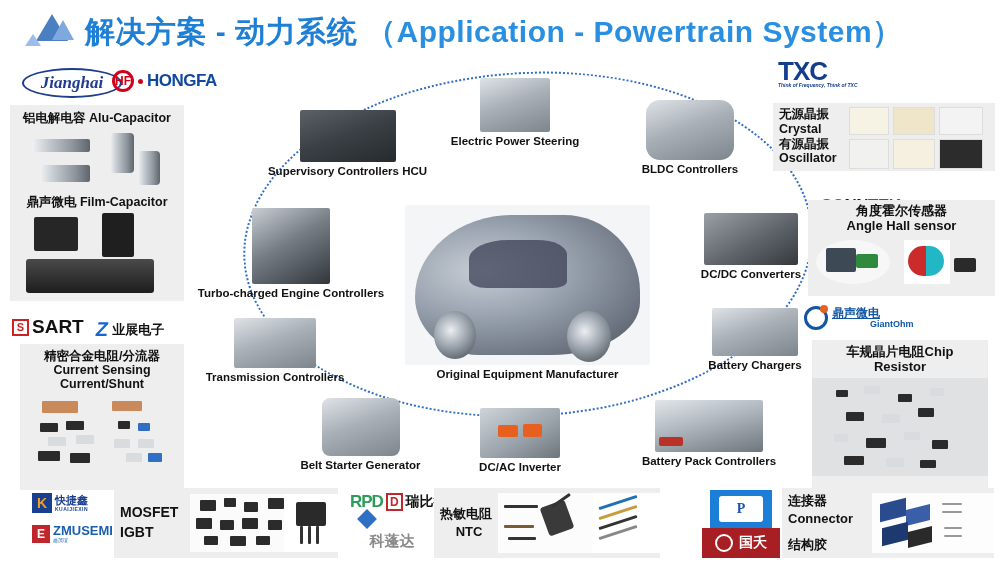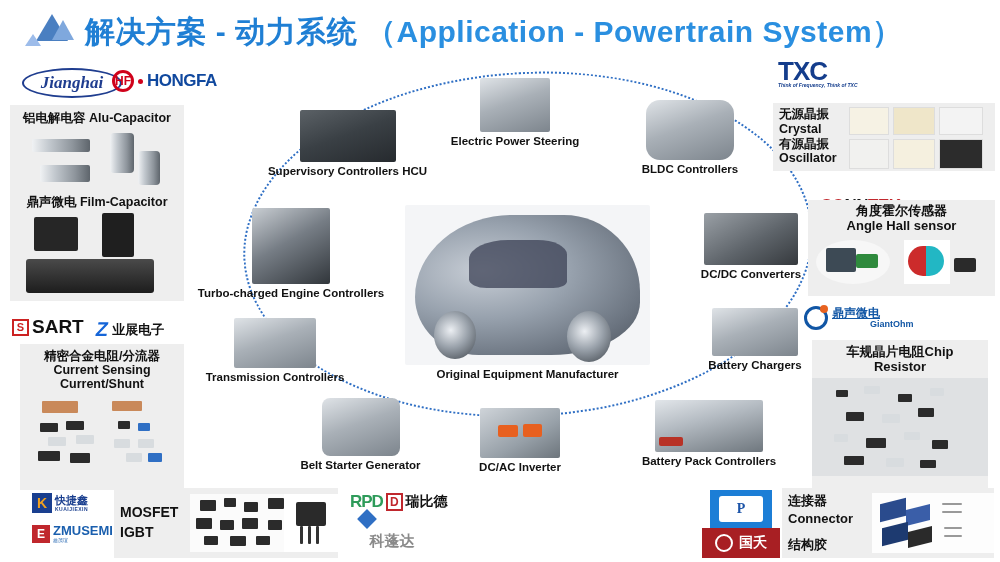--- a/index.html
+++ b/index.html
@@ -380,20 +380,39 @@
 
   <div class="logo rpd" style="left:350px; top:492px;">
     <span class="mk">RPD</span>
     <span class="bx">D</span>
     <span class="cn">瑞比德</span>
   </div>
   <div style="position:absolute;left:360px;top:512px;width:14px;height:14px;background:#2f6fc4;transform:rotate(45deg);"></div>
   <div class="kelengda" style="position:absolute;left:352px;top:532px;width:80px;">
     <span>科蓬达</span>
   </div>
+  <div class="panel" style="left:434px; top:488px; width:226px; height:70px; display:flex; align-items:center;">
+    <div style="width:64px; padding-left:6px;">
+      <div style="font-size:13px;font-weight:bold;color:#111;line-height:1.4;">热敏电阻</div>
+      <div style="font-size:13px;font-weight:bold;color:#111;line-height:1.4;text-align:center;">NTC</div>
+    </div>
+    <div style="flex:1;height:60px;background:#fcfcfc;position:relative;">
+      <div class="smallwire" style="left:6px;top:12px;width:34px;height:3px;"></div>
+      <div class="smallwire" style="left:6px;top:32px;width:30px;height:3px;background:#7c5a34;"></div>
+      <div class="smallwire" style="left:10px;top:44px;width:28px;height:3px;"></div>
+      <div style="position:absolute;left:46px;top:10px;width:26px;height:30px;background:#3a3a3a;transform:rotate(-20deg);border-radius:3px;"></div>
+      <div class="smallwire" style="left:52px;top:6px;width:22px;height:3px;transform:rotate(-35deg);"></div>
+    </div>
+    <div style="width:68px;height:60px;background:#fff;position:relative;">
+      <div class="smallwire" style="left:6px;top:8px;width:40px;height:3px;background:#1f6fb5;transform:rotate(-18deg);"></div>
+      <div class="smallwire" style="left:6px;top:18px;width:40px;height:3px;background:#c89a3a;transform:rotate(-18deg);"></div>
+      <div class="smallwire" style="left:6px;top:28px;width:40px;height:3px;background:#333;transform:rotate(-18deg);"></div>
+      <div class="smallwire" style="left:6px;top:38px;width:40px;height:3px;background:#888;transform:rotate(-18deg);"></div>
+    </div>
+  </div>
 
   <div class="logo pengxu" style="left:710px; top:490px;">
     <span class="in">P</span>
   </div>
   <div class="logo guotian" style="left:702px; top:528px;">
     <span class="c"></span>
     <span class="t">国夭</span>
   </div>
   <div class="panel" style="left:782px; top:488px; width:212px; height:70px; display:flex; align-items:center;">
     <div style="width:90px; padding-left:6px;">

